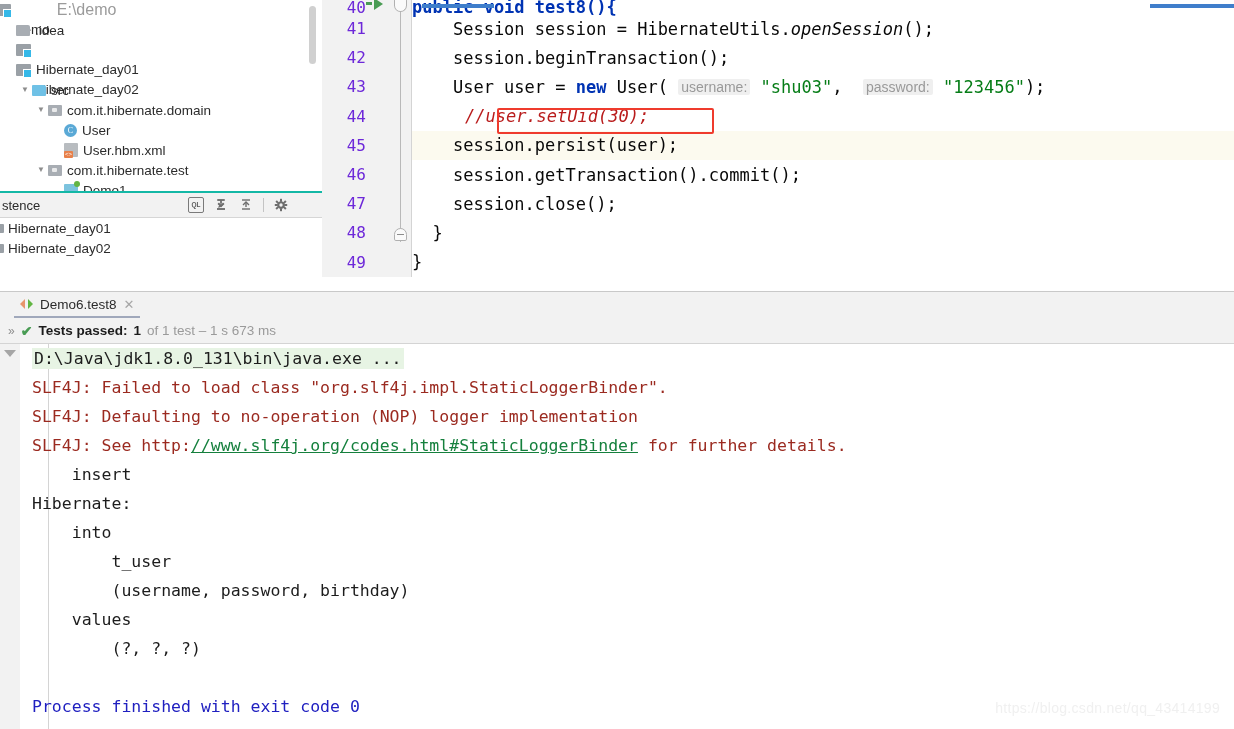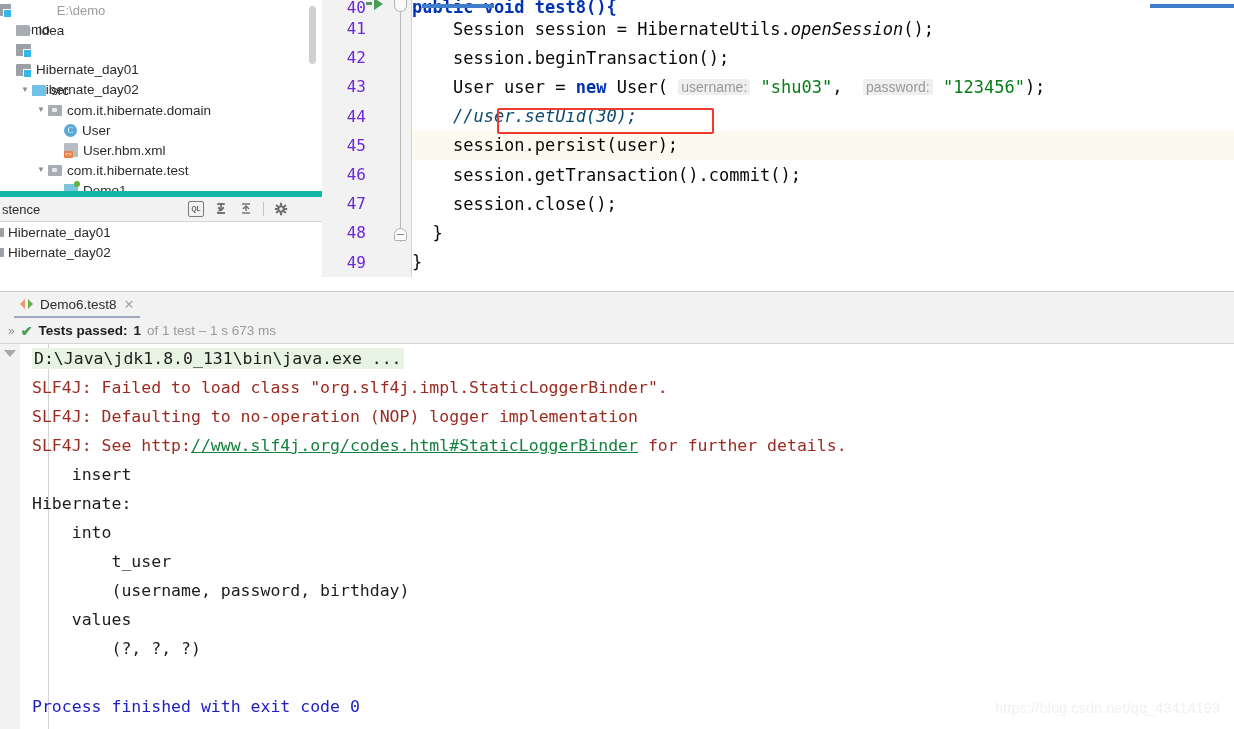--- a/index.html
+++ b/index.html
@@ -63,31 +63,31 @@
   }
   .ico-test {
     width:14px; height:13px; background:#7cc3de; border-radius:1px;
   }
   .ico-test:after {
     content:""; position:absolute; right:-2px; top:-3px;
     width:6px; height:6px; background:#62b543; border-radius:50%;
   }
   .tree-label { font-size:13.5px; }
   .tree-label.bold { font-weight:normal;margin-top:38px; }
-  .tree-path { color:#9b9b9b; font-size:13px; margin-left:7px; }
+  .tree-path { color:#9b9b9b; font-size:16px; margin-left:7px; }
 
   .tree-scrollbar {
     position:absolute; right:6px; top:6px; width:7px; height:58px;
     background:#d0d0d0; border-radius:4px;
   }
 
   
   .persist-panel {
     position:absolute; left:0; top:191px; width:322px; height:100px;
-    background:#ffffff; border-top:6px solid #14b8a6;
+    background:#ffffff; border-top:2px solid #14b8a6;
   }
   .persist-header {
     height:25px; display:flex; align-items:center;
     border-bottom:1px solid #d6d6d6; background:#f2f2f2;
     font-size:13px; color:#2b2b2b;
   }
   .persist-title { padding-left:2px; }
   .persist-tools { margin-left:auto; display:flex; align-items:center; gap:9px; padding-right:8px; }
   .tb-ico { width:16px; height:16px; position:relative; color:#6e6e6e; }
   .tb-ql {
@@ -132,21 +132,21 @@
     background:#f2f2f2;
   }
   .fold-band {
     position:absolute; left:68px; top:0; width:22px; height:100%;
     background:#f2f2f2; border-right:1px solid #d4d4d4;
   }
   .code-text { position:absolute; left:90px; top:0; height:100%;
     display:flex; align-items:center; }
   .k-kw   { color:#0033b3; font-weight:bold; }
   .k-str  { color:#067d17; }
-  .k-cmt  { color:#0c4a6e; font-style:italic; }
+  .k-cmt  { color:#b91c1c; font-style:italic;margin-left:12px; }
   .k-hint {
     color:#999999; background:#efefef; border-radius:2px;
     padding:0 3px; font-size:14px; font-family:"Liberation Sans", sans-serif;
   }
   .red-box {
     position:absolute; border:2px solid #ef3b2d; border-radius:2px;
     pointer-events:none;
   }
   .fold-line {
     position:absolute; left:78px; width:1px; background:#b9b9b9;

